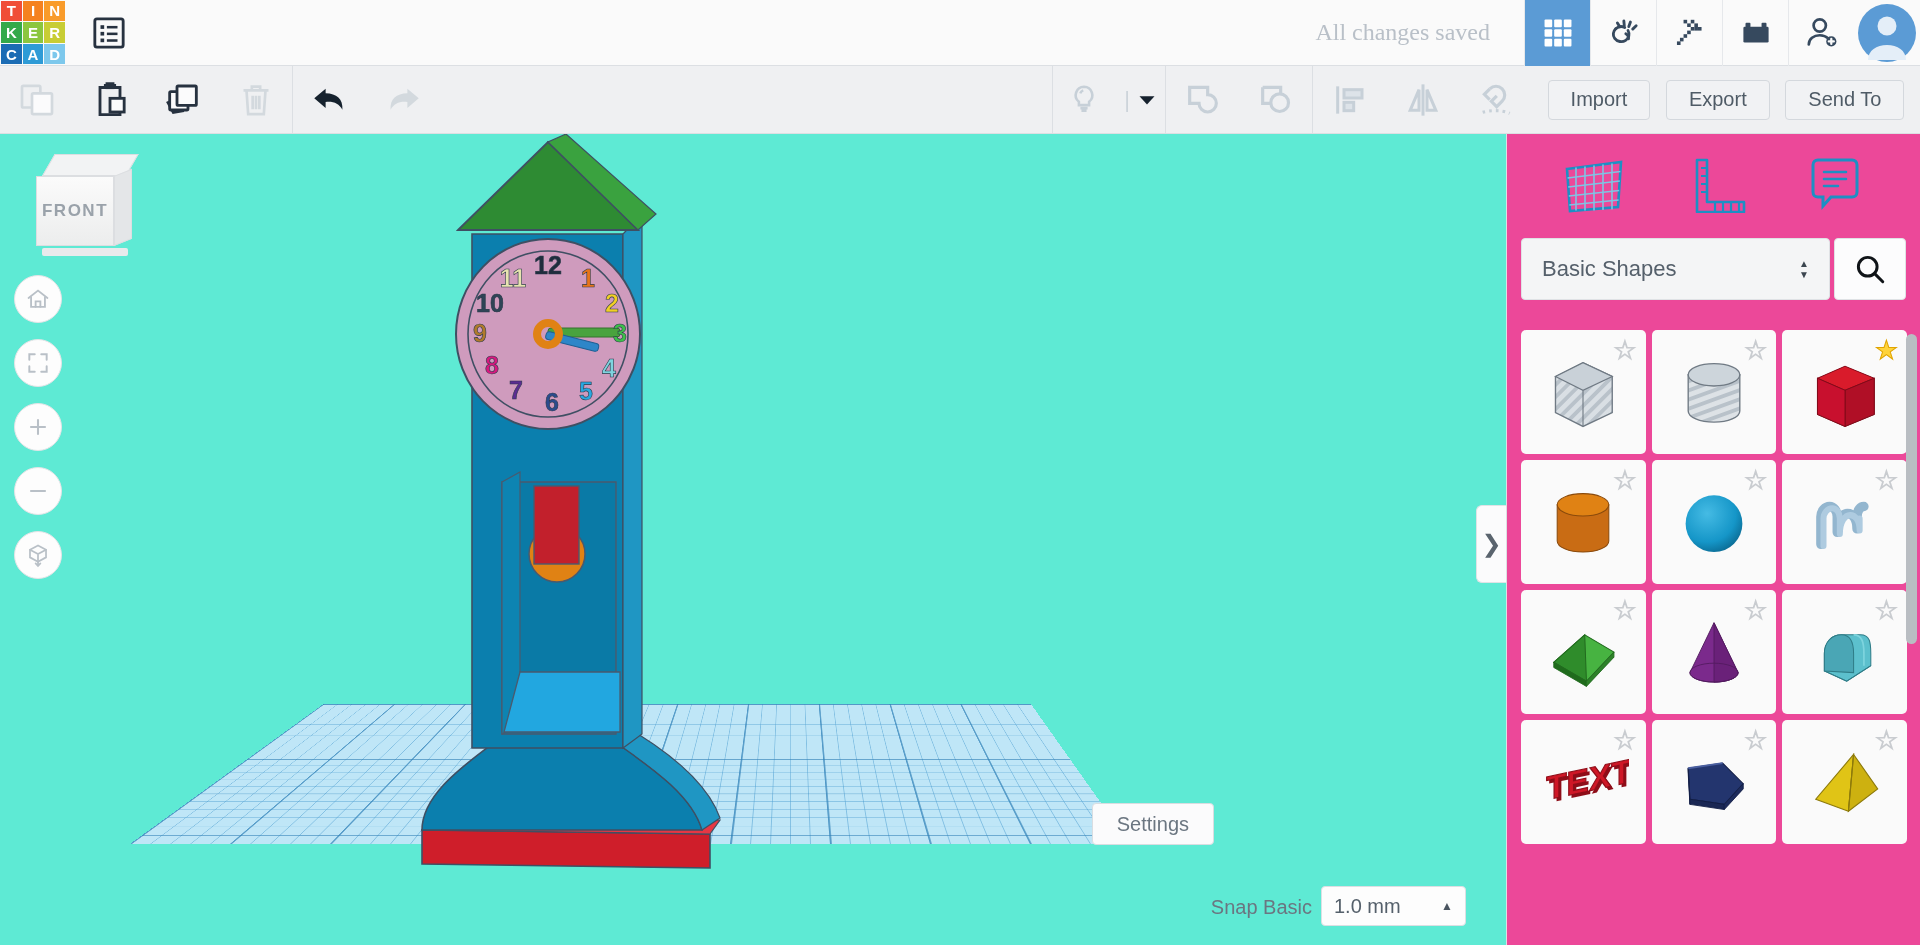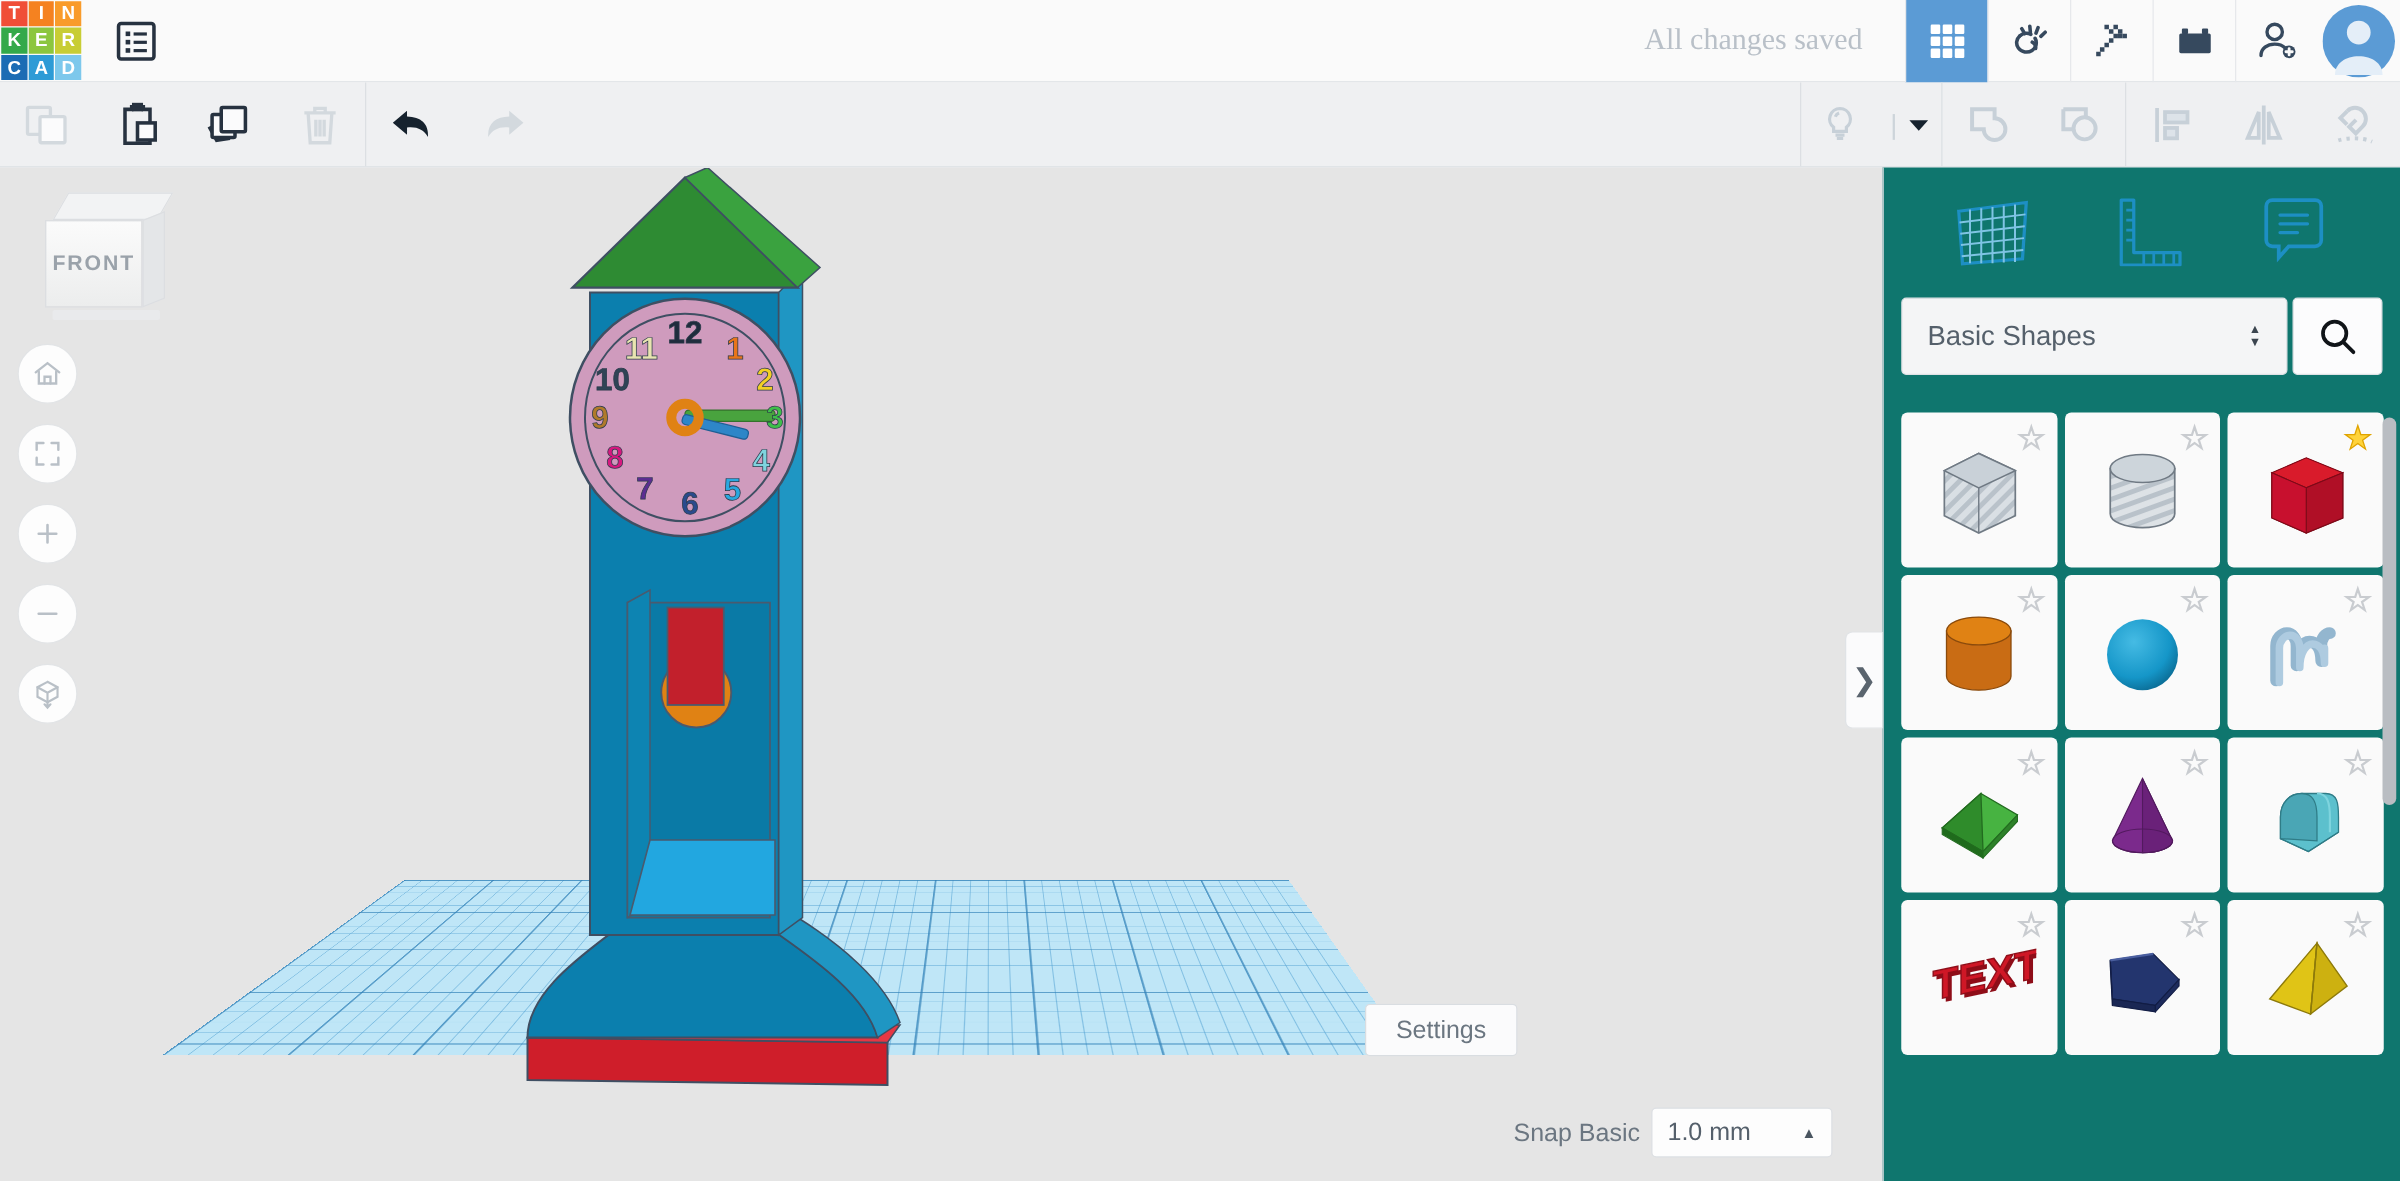--- a/index.html
+++ b/index.html
@@ -40,21 +40,21 @@
   .tb-sep { width:1px; height:67px; background:#dcdfe3; }
   #tb-spacer { flex:1 1 auto; }
   #tb-right { width:388px; height:67px; display:flex; align-items:center;
     justify-content:space-evenly; background:#eff0f2; }
   .tb-btn { height:40px; padding:0 22px; background:#f1f2f4;
     border:1px solid #d4d8dd; border-radius:4px; font-size:20px; color:#4f5b66;
     cursor:pointer; font-family:"Liberation Sans", sans-serif; }
 
   
   #canvas { position:absolute; left:0; top:134px; width:1532px; height:811px;
-    background:#e5e5e5; overflow:hidden; }
+    background:#5eead4; overflow:hidden; }
 
   
   #plane { position:absolute; left:130px; top:290px; width:1000px; height:420px;
     background:
       repeating-linear-gradient(to right, rgba(80,160,210,.55) 0 1px, transparent 1px 20px),
       repeating-linear-gradient(to bottom, rgba(80,160,210,.55) 0 1px, transparent 1px 20px),
       #bfe6f7;
     transform: perspective(900px) rotateX(62deg) rotateZ(0deg) skewX(-9deg);
     transform-origin: 50% 100%; }
   #plane-major { position:absolute; left:130px; top:290px; width:1000px; height:420px;
@@ -97,21 +97,21 @@
   #snap-select .caret { margin-left:auto; font-size:12px; color:#4a5560; }
 
   
   #panel-handle { position:absolute; left:1476px; top:505px; width:30px; height:78px;
     background:#fbfbfc; border:1px solid #e0e3e6; border-right:none;
     border-radius:6px 0 0 6px; display:flex; align-items:center;
     justify-content:center; font-size:24px; color:#5a646e; cursor:pointer; z-index:5; }
 
   
   #rpanel { position:absolute; left:1506px; top:134px; width:414px; height:811px;
-    background:#0f766e; border-left:1px solid #dcdfe3; }
+    background:#ec4899; border-left:1px solid #dcdfe3; }
   #rp-icons { height:104px; display:flex; align-items:center;
     justify-content:space-around; padding:0 26px; }
   .rp-icon { cursor:pointer; }
 
   #rp-selectrow { height:62px; margin:0 14px 0 14px; display:flex; gap:4px; }
   #rp-select { flex:1 1 auto; background:#f4f5f6; border:1px solid #dfe2e5;
     border-radius:4px; display:flex; align-items:center; padding:0 20px;
     font-size:22px; color:#55606b; cursor:pointer; }
   #rp-select .spin { margin-left:auto; display:flex; flex-direction:column;
     gap:3px; color:#3b454f; font-size:10px; line-height:8px; }
@@ -328,20 +328,25 @@
     </svg>
   </div>
   <div class="tb">
     <svg width="40" height="40" viewBox="0 0 24 24" fill="none" stroke="#c7d0d8" stroke-width="1.9">
       <path d="M8.3 5.3a5.2 5.2 0 0 1 7.4 7.4l-3.3 3.3-3.2-3.2 3.3-3.3"></path>
       <path d="M8.3 5.3 5 8.6l3.2 3.2"></path>
       <path d="M4 19.4c4.2-1.3 11.4-1.6 16.2.6" stroke-dasharray="1.6 2.4"></path>
     </svg>
   </div>
 
+  <div id="tb-right">
+    <button class="tb-btn">Import</button>
+    <button class="tb-btn">Export</button>
+    <button class="tb-btn">Send To</button>
+  </div>
 </div>
 
 <div id="canvas">
 
   <div id="plane"></div>
   <div id="plane-major"></div>
 
   <div id="viewcube">
     <div class="vc-top"></div>
     <div class="vc-side"></div>

